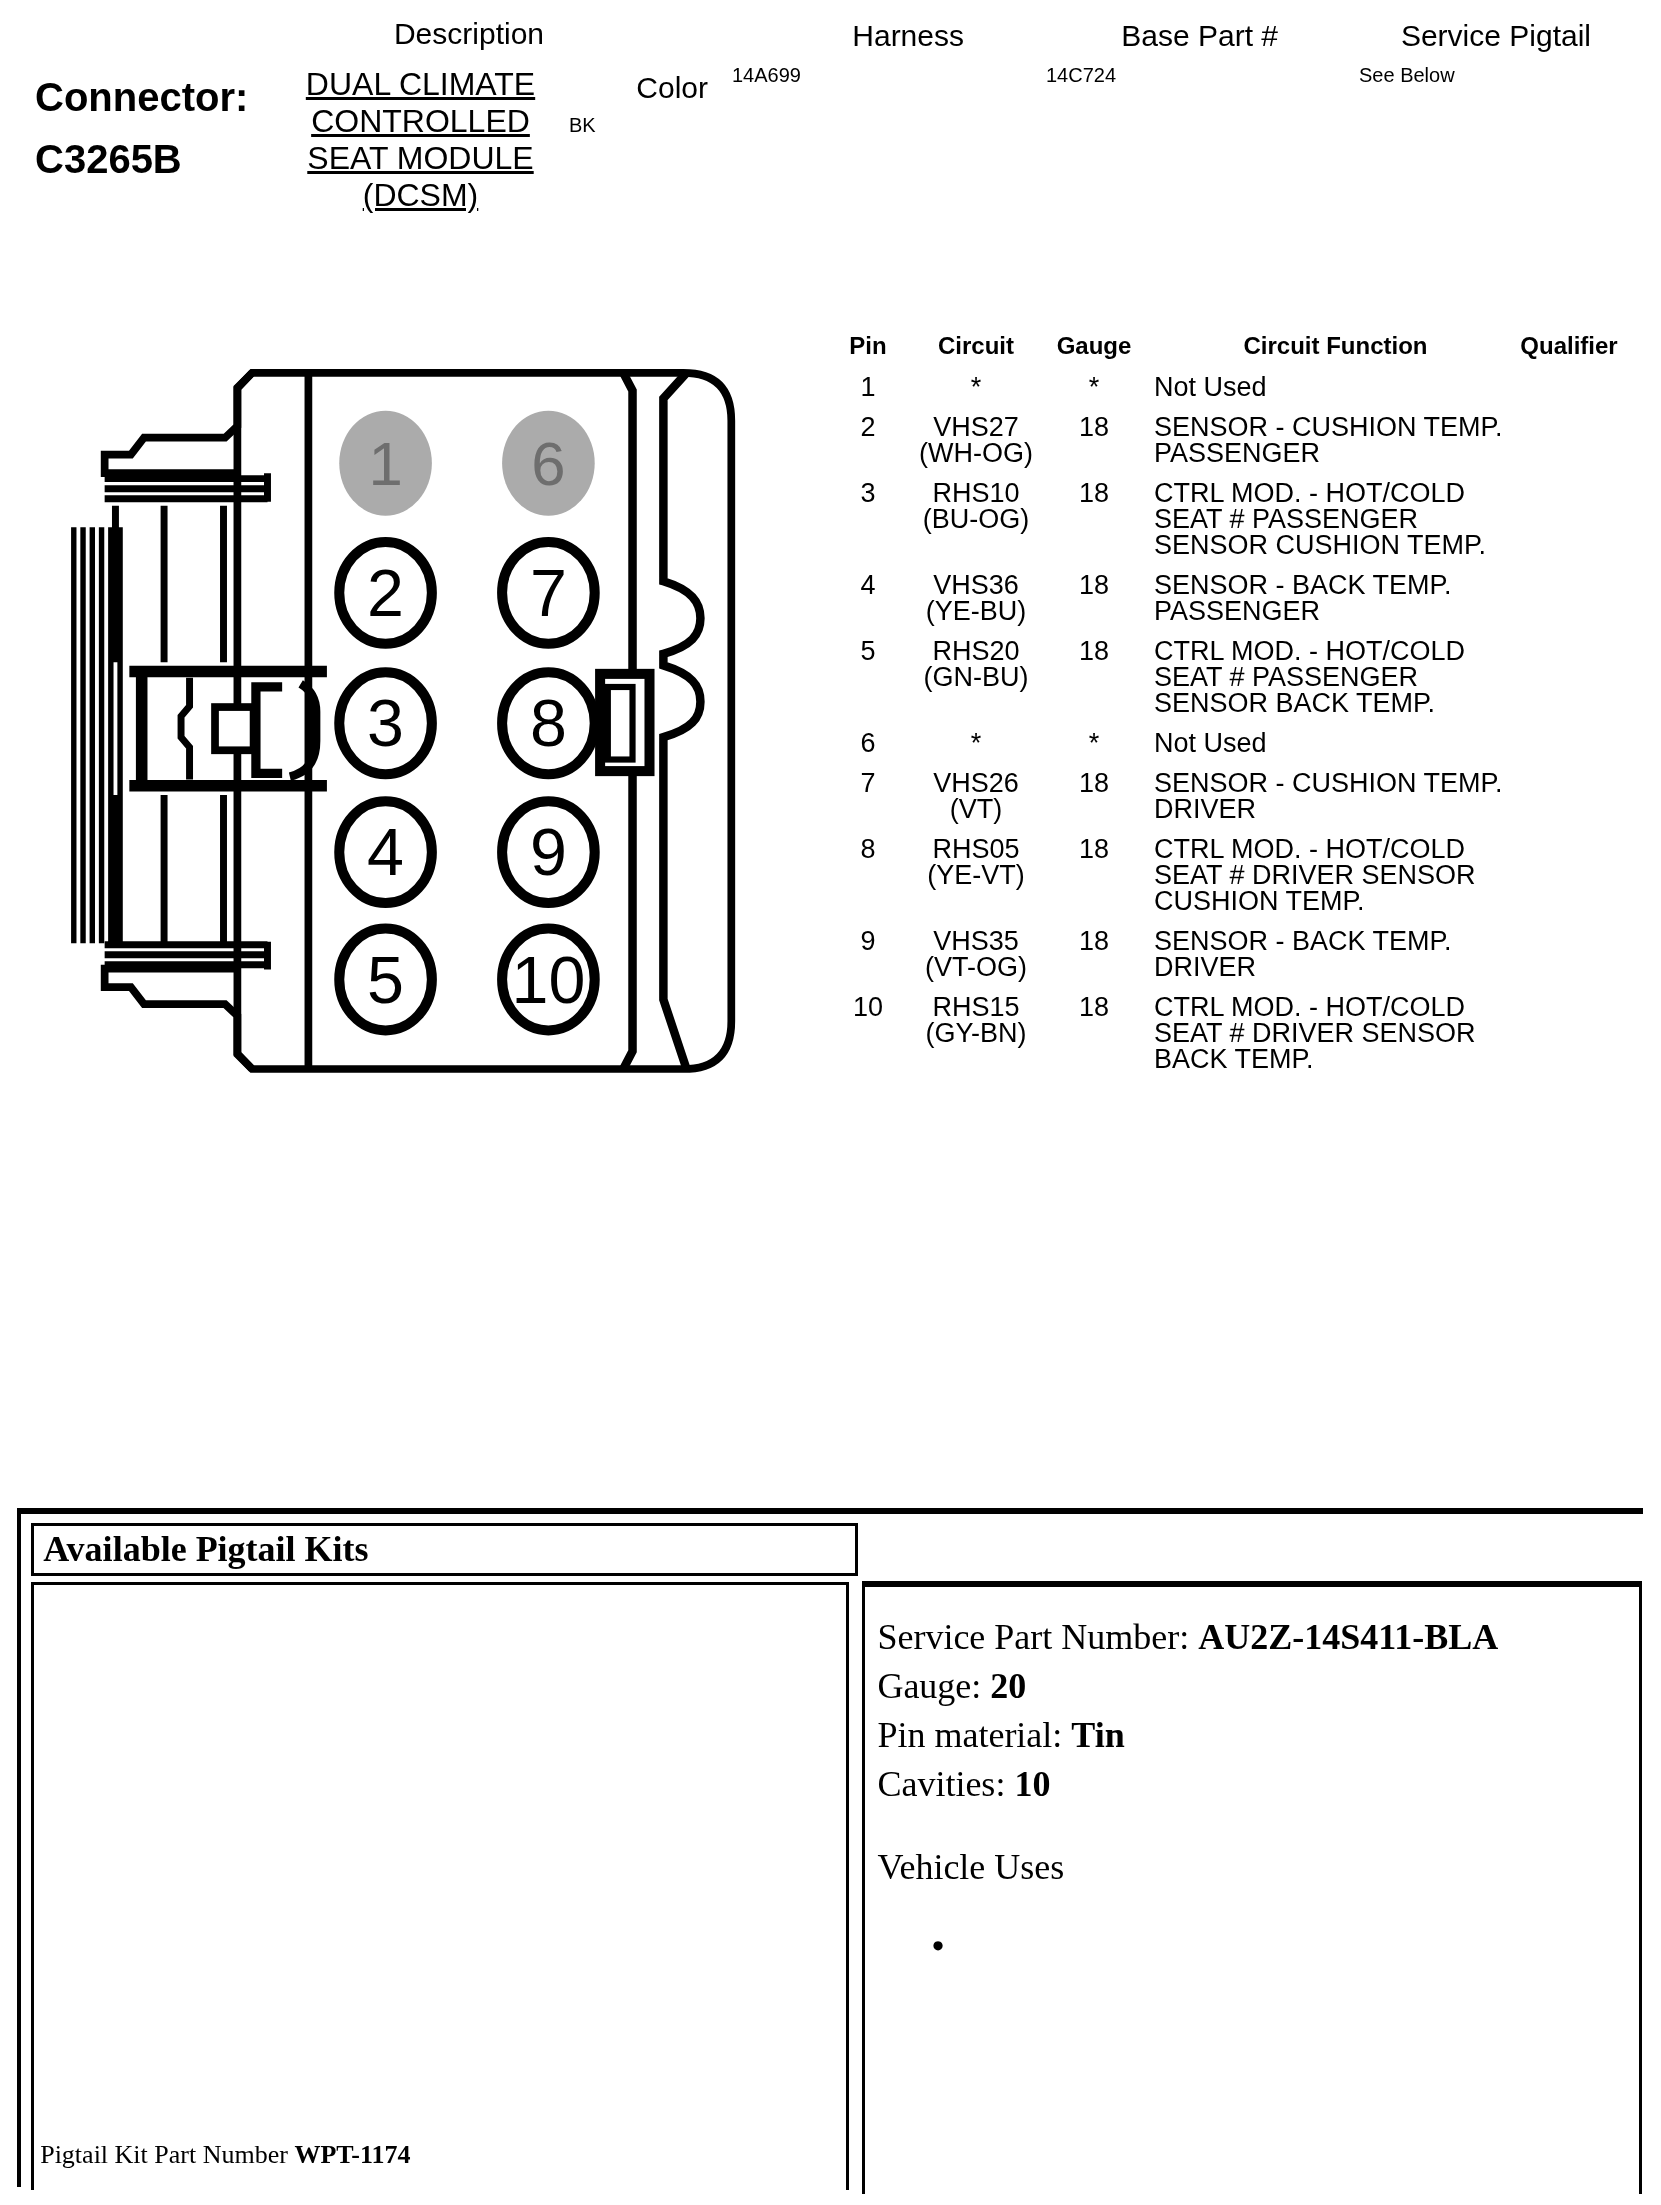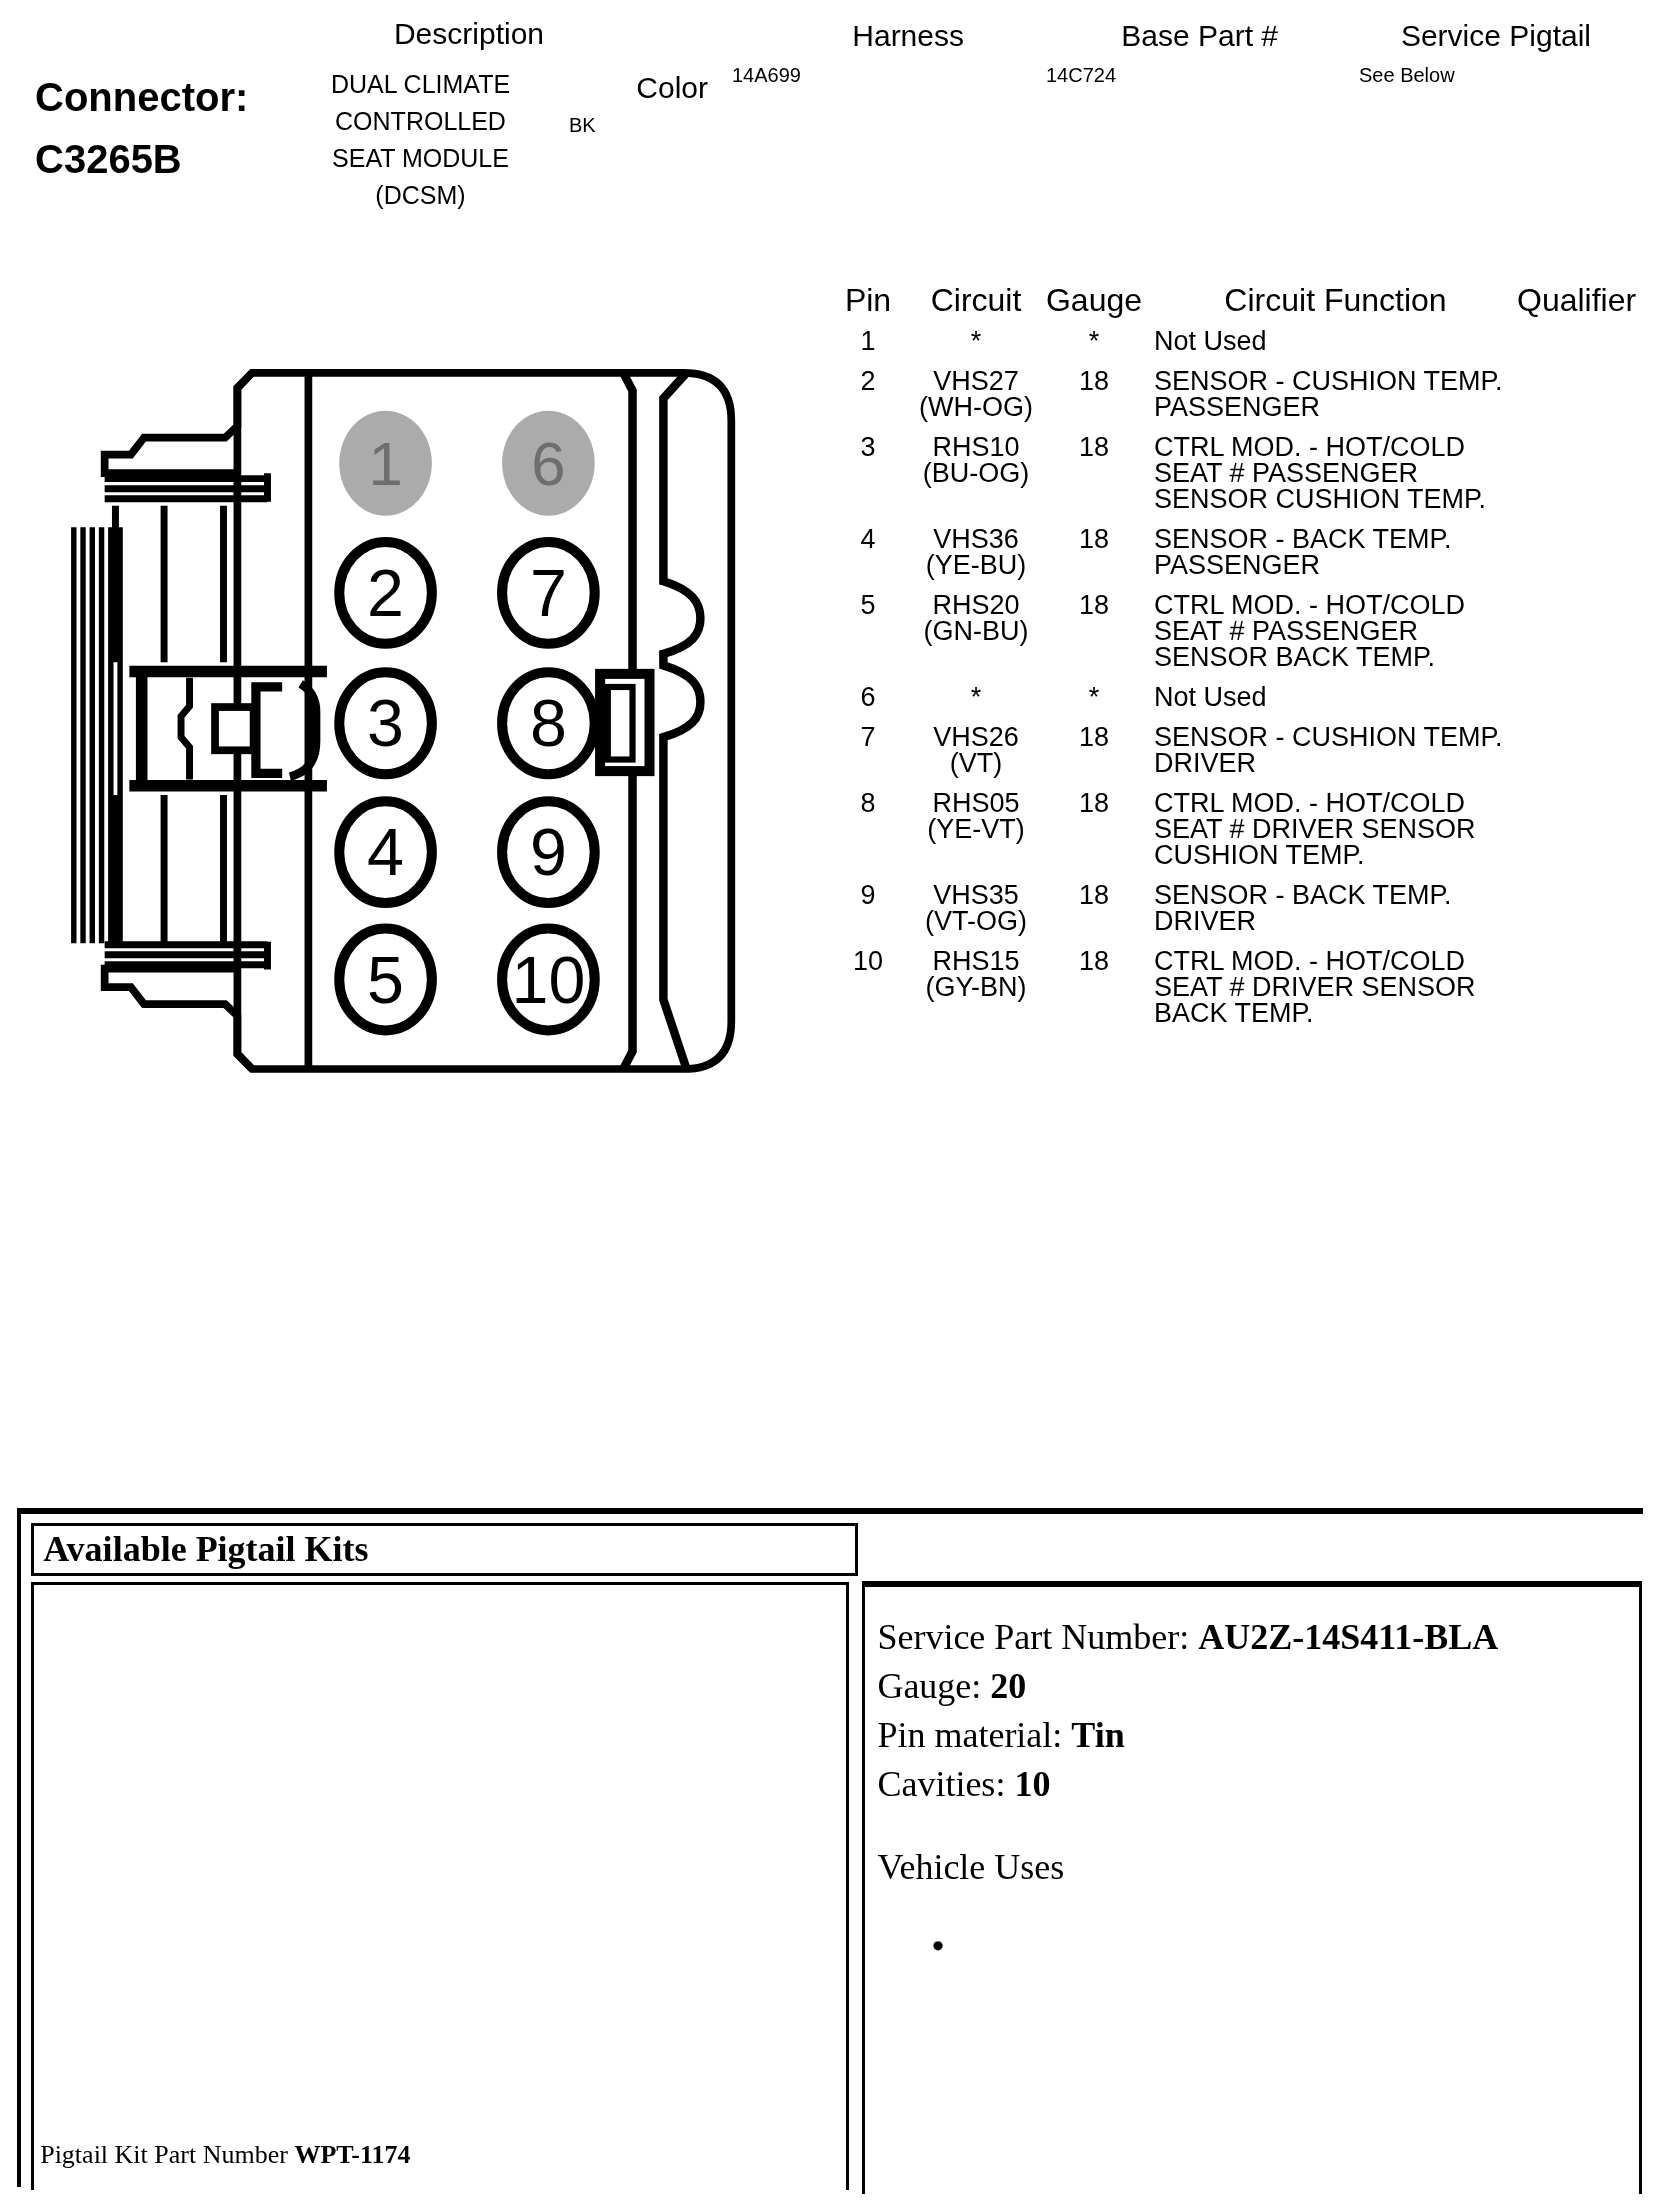--- a/index.html
+++ b/index.html
@@ -3,25 +3,25 @@
 <meta charset="utf-8">
 <style>
   html,body{margin:0;padding:0;background:#fff;}
   .sheet{position:relative;width:1662px;height:2205px;background:#fff;color:#000;
          font-family:"Liberation Sans",sans-serif;overflow:hidden;}
   .abs{position:absolute;}
   
   .conn-title{font-size:40px;font-weight:bold;line-height:62px;}
   .hdr-label{font-size:30px;font-weight:normal;text-align:right;}
   .hdr-value{font-size:20px;text-align:left;}
-  .desc-lines{font-size:25px;line-height:37px;text-align:center;}
+  .desc-lines{font-size:32px;line-height:37px;text-align:center;text-decoration:underline;}
   
   #pin-table{position:absolute;left:818px;top:283px;width:803px;}
   .pt-head{display:grid;grid-template-columns:100px 116px 120px 363px 104px;
-           font-size:32px;font-weight:normal;line-height:34px;}
+           font-size:24px;font-weight:bold;line-height:34px;margin-top:46px;}
   .pt-head div{text-align:center;}
   .prow{display:grid;grid-template-columns:100px 116px 120px 363px 104px;
         font-size:27px;line-height:26px;margin-top:14px;}
   .prow .c{text-align:center;}
   .prow .f{text-align:left;}
   
   .thick{background:#000;}
   .serif{font-family:"Liberation Serif",serif;}
   #apk-box{border:3.9px solid #000;font-family:"Liberation Serif",serif;
            font-weight:bold;font-size:36px;line-height:43px;padding:2.3px 0 0 9.3px;}

